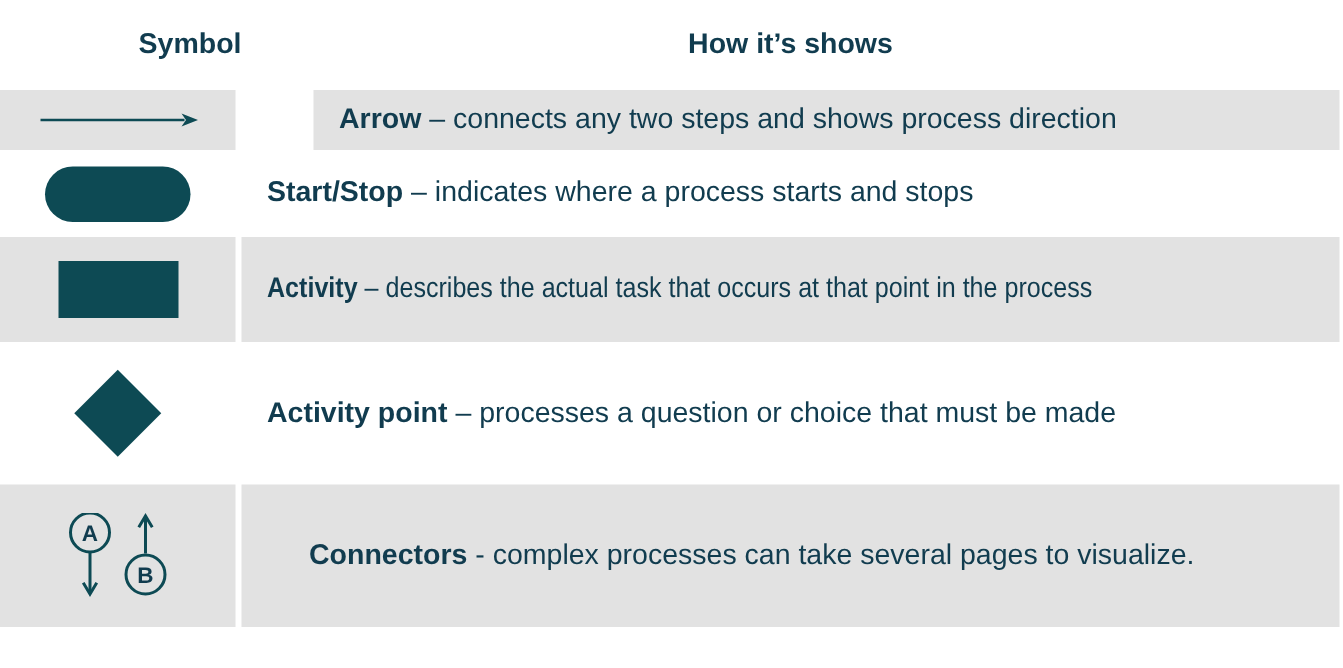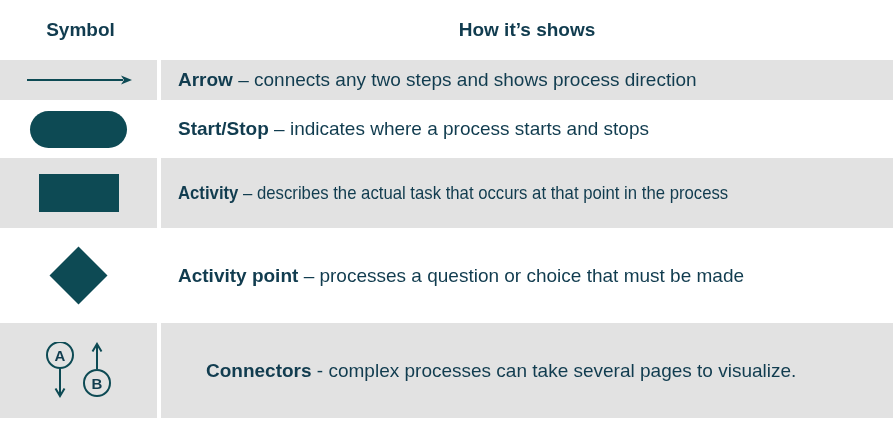--- a/index.html
+++ b/index.html
@@ -6,31 +6,31 @@
   body {
     width: 895px; height: 445px;
     font-family: "Liberation Sans", sans-serif;
     color: #113c4f;
     overflow: hidden;
   }
   .legend { position: relative; width: 893px; height: 445px; }
 
   
   .hdr { display: flex; height: 60px; }
-  .hdr-sym { width: 161px; display: flex; align-items: center; justify-content: center; }
+  .hdr-sym { width: 161px; display: flex; align-items: center; justify-content: flex-end; }
   .hdr-use { flex: 1; display: flex; align-items: center; justify-content: center; }
   .hdr span { font-weight: bold; font-size: 19px; color: #113c4f; }
 
   
   .row { display: flex; }
   .sym-cell { width: 157px; margin-right: 4px; display: flex; align-items: center; justify-content: center; flex: 0 0 157px; box-sizing: border-box; }
   .txt-cell { flex: 1; display: flex; align-items: center; padding-left: 17px; box-sizing: border-box; }
   .row.gray .sym-cell, .row.gray .txt-cell { background: #e2e2e2; }
 
-  .row-arrow     { height: 40px; }
+  .row-arrow     { height: 40px; gap: 48px; }
   .row-startstop { height: 58px; }
   .row-activity  { height: 70px; }
   .row-decision  { height: 95px; }
   .row-connectors{ height: 95px; }
 
   .txt-cell { font-size: 19px; line-height: 24px; white-space: nowrap; }
   .txt-cell strong { font-weight: bold; }
 
   .condensed { transform: scaleX(0.88); transform-origin: 0 50%; }
 

